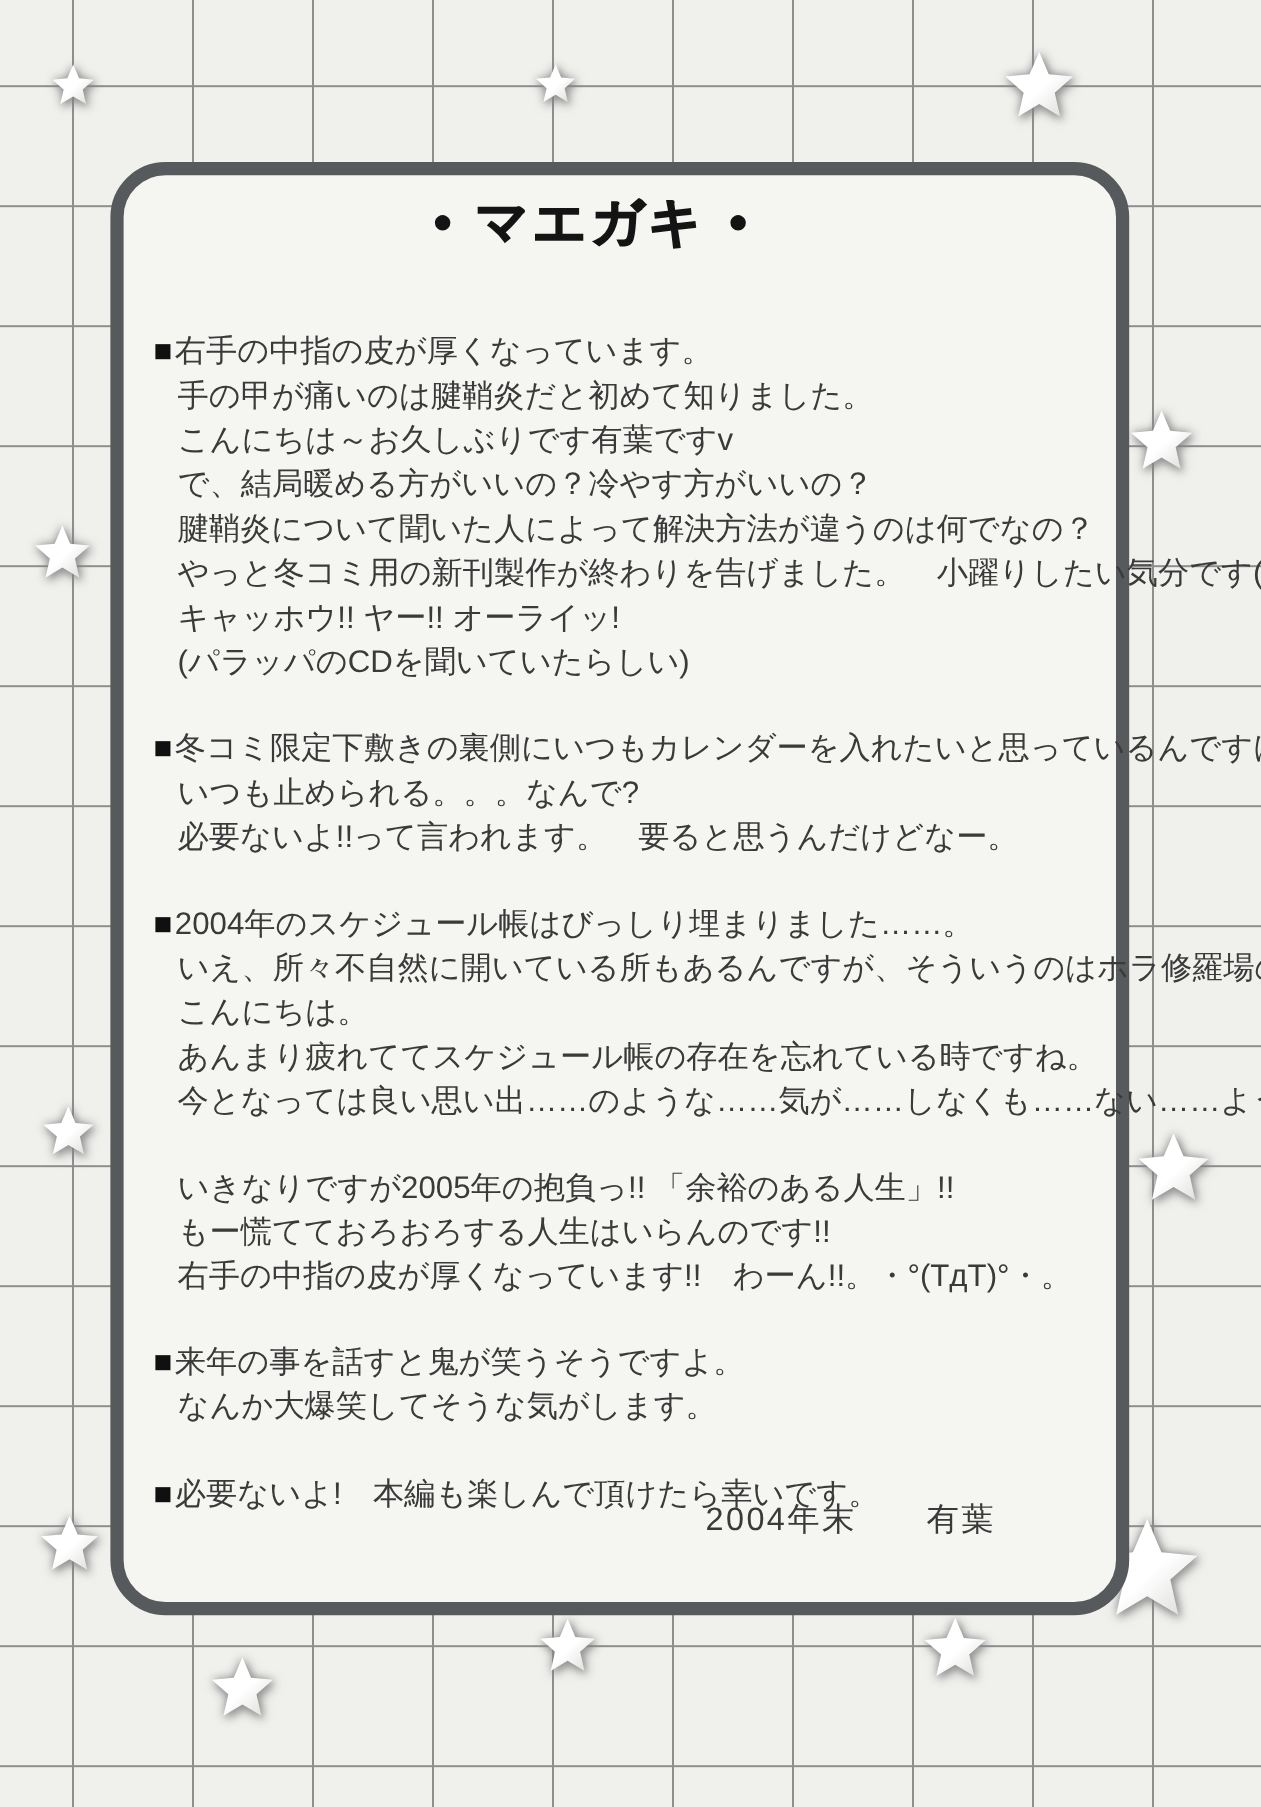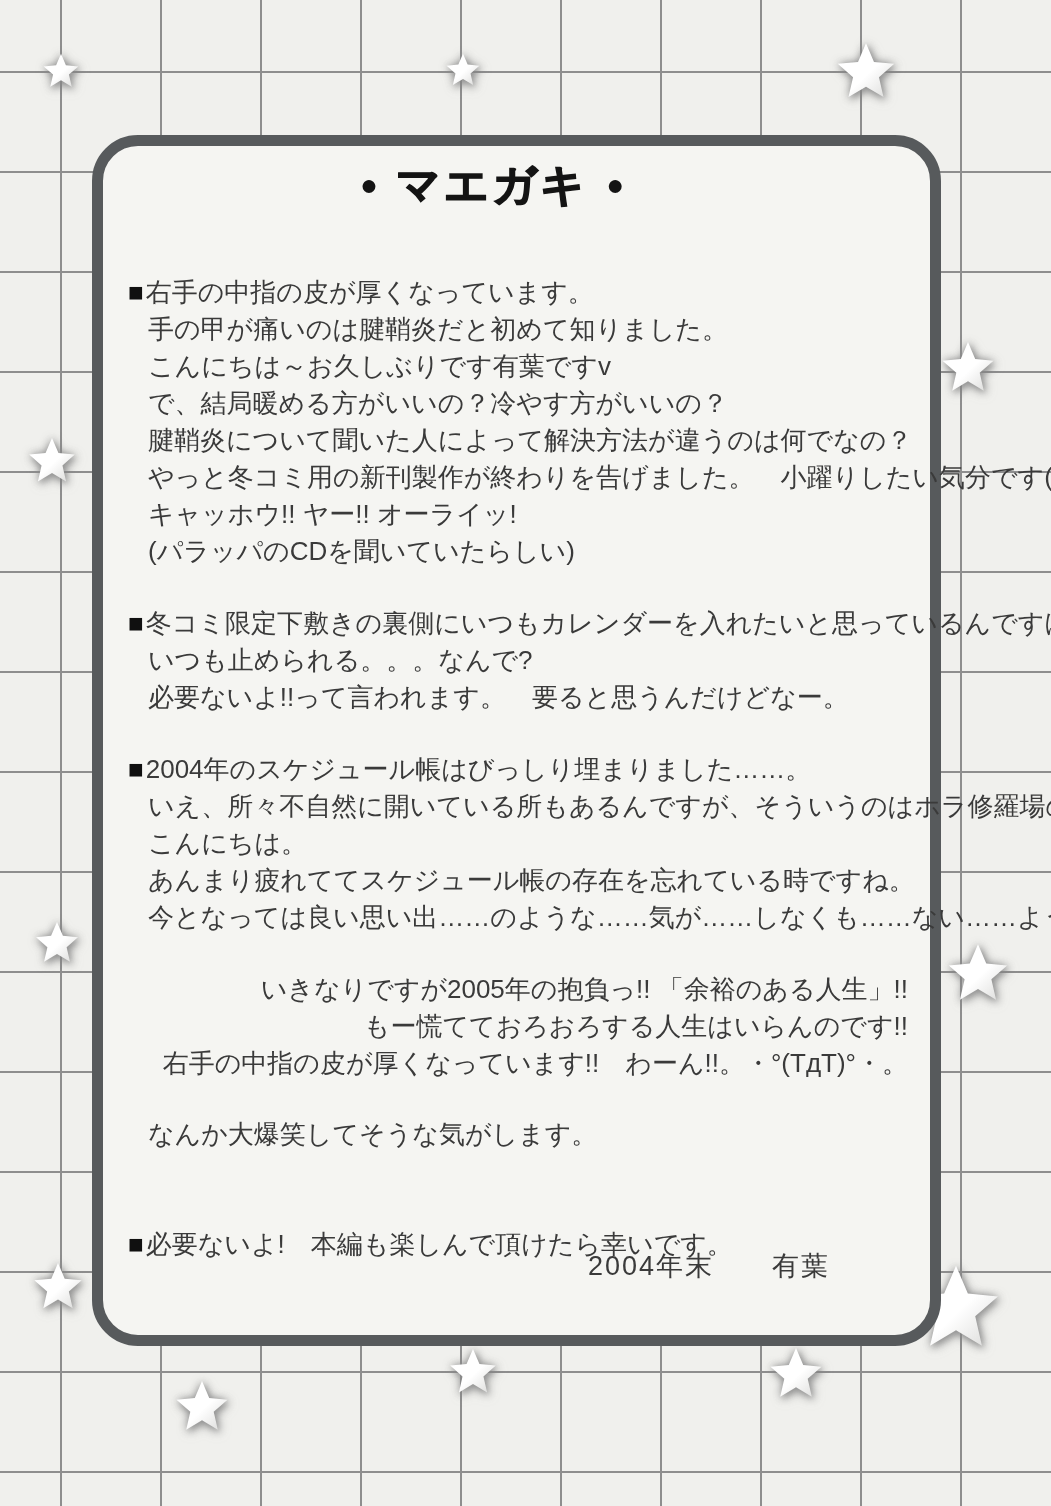--- a/index.html
+++ b/index.html
@@ -35,21 +35,21 @@
   .title-dot{font-size:30px;line-height:30px;color:#141414;}
   .title-text{
     font-size:44px;font-weight:900;color:#141414;letter-spacing:3px;
     -webkit-text-stroke:1.3px #141414;
   }
   .block{position:absolute;left:128px;width:760px;font-size:26px;line-height:37px;color:#3a3a3a;margin-top:40px;}
   .block .line{white-space:nowrap;}
   .block .line.indent{padding-left:20px;}
   .bullet{color:#101010;margin-right:2px;}
   .b1{top:234px;} .b2{top:565px;} .b3{top:711px;}
-  .b4{top:931px;left:148px;text-align:right;} .b5{top:1076px;} .b6{top:1186px;}
+  .b4{top:931px;left:148px;} .b5{top:1076px;} .b6{top:1186px;}
   .signature{
     position:absolute;left:588px;top:1248px;
     font-size:27px;color:#3a3a3a;letter-spacing:2px;white-space:nowrap;
   }
 </style>
 </head>
 <body>
 
 <div class="page">
 
@@ -157,20 +157,21 @@
     <div class="line indent">今となっては良い思い出……のような……気が……しなくも……ない……ような。</div>
   </div>
 
   <div class="block b4">
     <div class="line">いきなりですが2005年の抱負っ!! 「余裕のある人生」!!</div>
     <div class="line">もー慌てておろおろする人生はいらんのです!!</div>
     <div class="line">右手の中指の皮が厚くなっています!!　わーん!!。・°(TдT)°・。</div>
   </div>
 
   <div class="block b5">
+    <div class="line"><span class="bullet">■</span><span>来年の事を話すと鬼が笑うそうですよ。</span></div>
     <div class="line indent">なんか大爆笑してそうな気がします。</div>
   </div>
 
   <div class="block b6">
     <div class="line"><span class="bullet">■</span><span>必要ないよ!　本編も楽しんで頂けたら幸いです。</span></div>
   </div>
 
   <div class="signature">2004年末　　有葉</div>
 
 </div>

